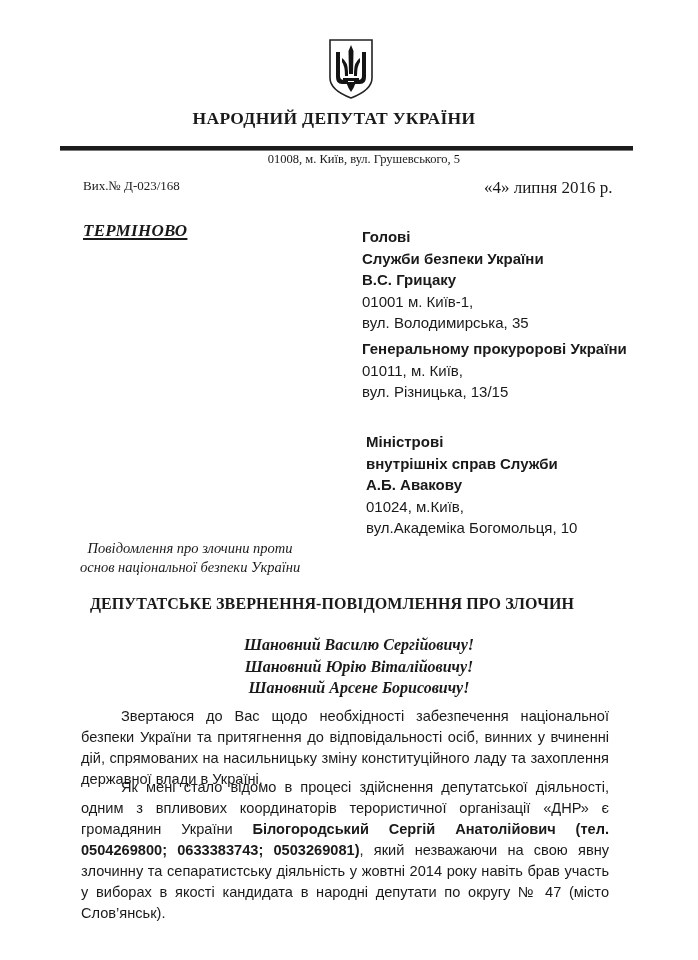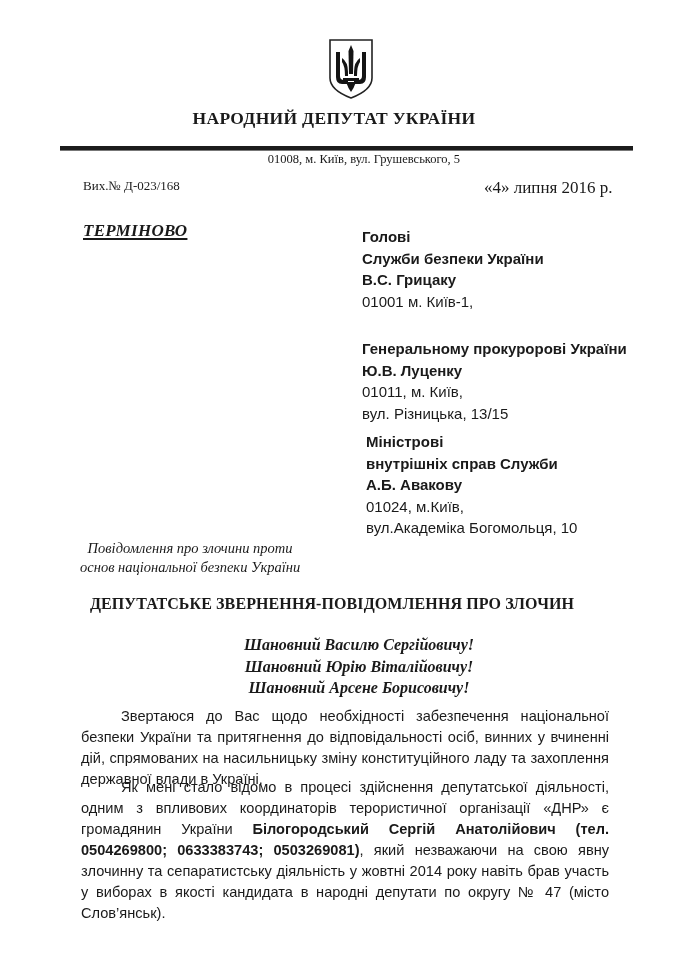--- a/index.html
+++ b/index.html
@@ -156,25 +156,25 @@
 
 <div class="abs ref">Вих.№ Д-023/168</div>
 <div class="abs date">«4» липня 2016 р.</div>
 <div class="abs urgent">ТЕРМІНОВО</div>
 
 <div class="abs recipient r1">
   <div class="b">Голові</div>
   <div class="b">Служби безпеки України</div>
   <div class="b">В.С. Грицаку</div>
   <div>01001 м. Київ-1,</div>
+  <div>вул. Володимирська, 35</div>
 </div>
 
 <div class="abs recipient r2">
   <div class="b">Генеральному прокуророві України</div>
-  <div class="b">Ю.В. Луценку</div>
   <div>01011, м. Київ,</div>
   <div>вул. Різницька, 13/15</div>
 </div>
 
 <div class="abs recipient r3">
   <div class="b">Міністрові</div>
   <div class="b">внутрішніх справ Служби</div>
   <div class="b">А.Б. Авакову</div>
   <div>01024, м.Київ,</div>
   <div>вул.Академіка Богомольця, 10</div>

